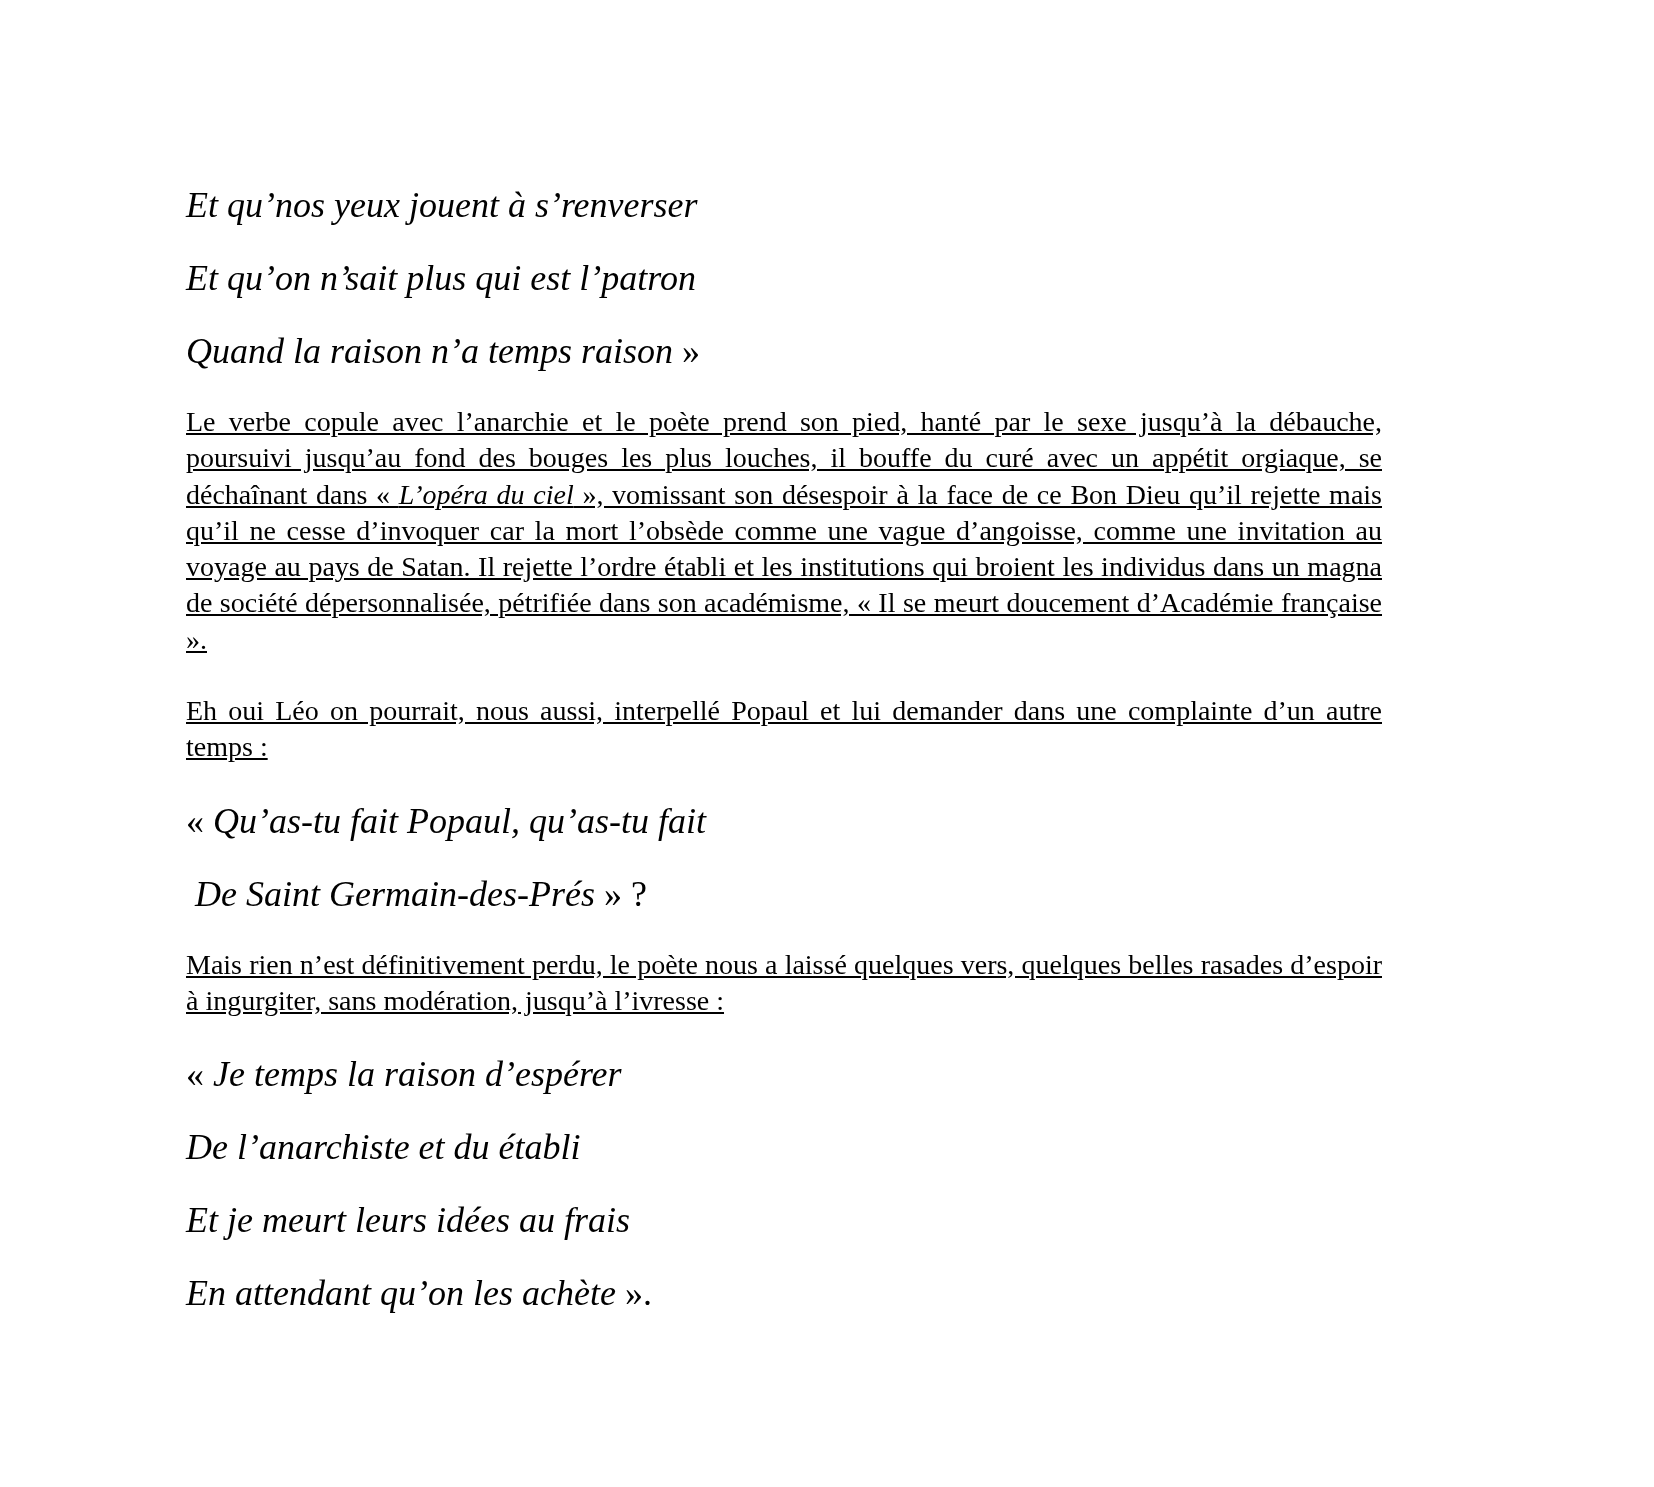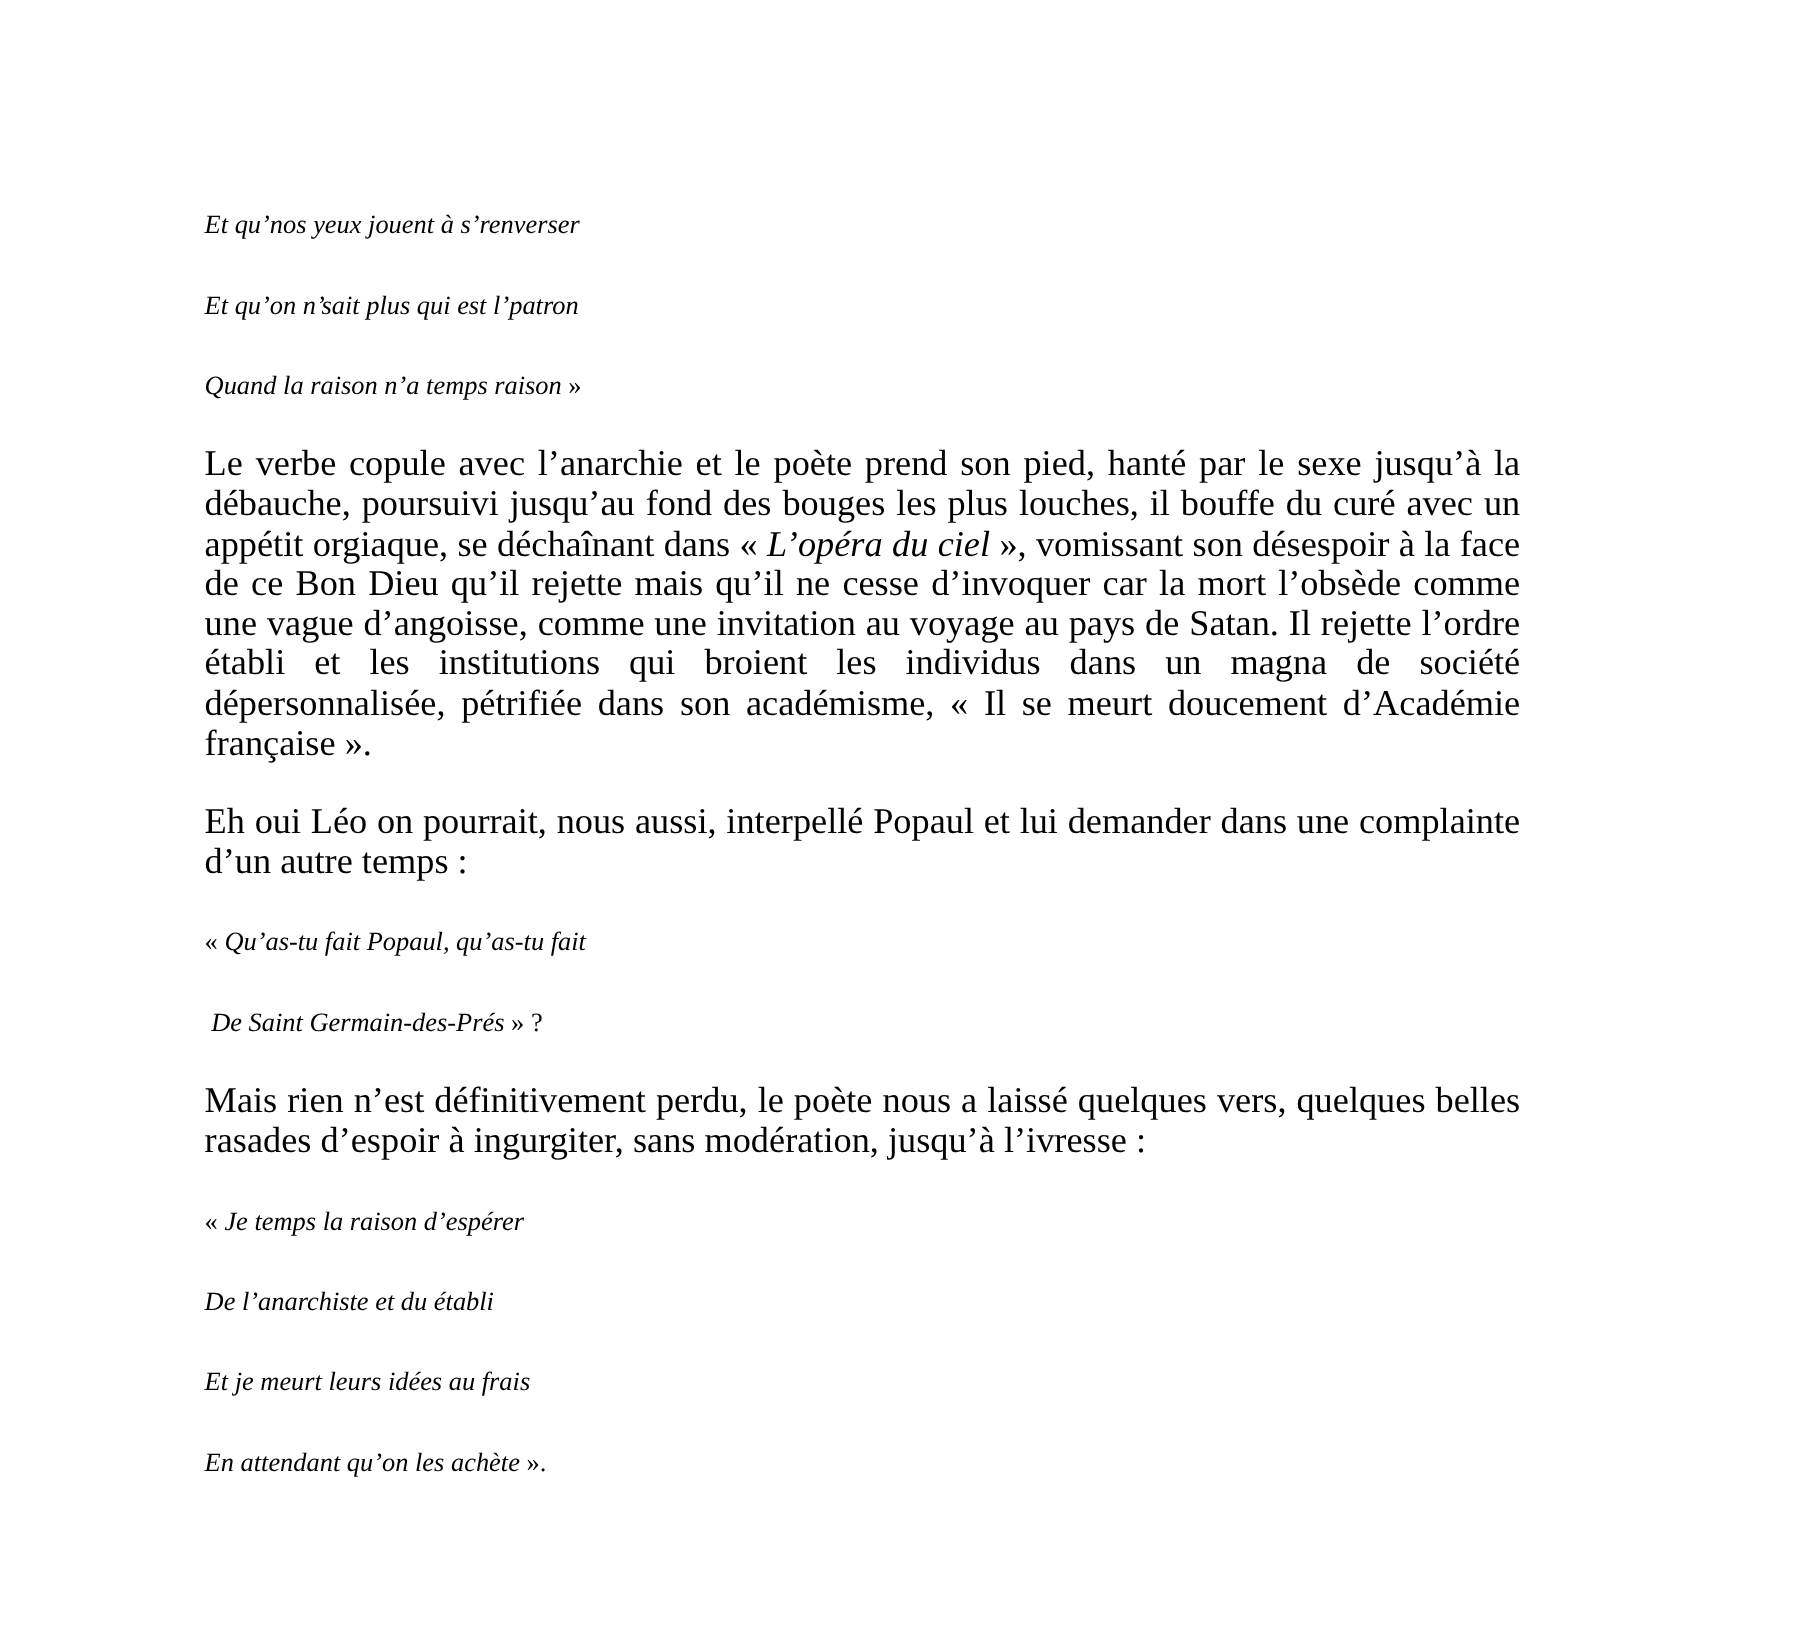--- a/index.html
+++ b/index.html
@@ -16,34 +16,35 @@
       color: #000000;
     }
     .page {
       position: absolute;
       left: 186px;
       top: 185px;
       width: 1196px;
     }
     .verse {
       font-style: italic;
-      font-size: 24px;
+      font-size: 36px;
       line-height: 40px;
       margin: 0;
       white-space: pre;
     }
     .verse .q {
       font-style: normal;
     }
     .para {
-      font-size: 33px;
+      font-size: 28px;
       line-height: 36.3px;
       margin: 0;
       text-align: justify;
       text-align-last: left;
+      text-decoration: underline;
     }
     .para em {
       font-style: italic;
     }
     .gap-verse { height: 33px; }
     .gap-para { height: 35px; }
   </style>
 </head>
 <body>
 

